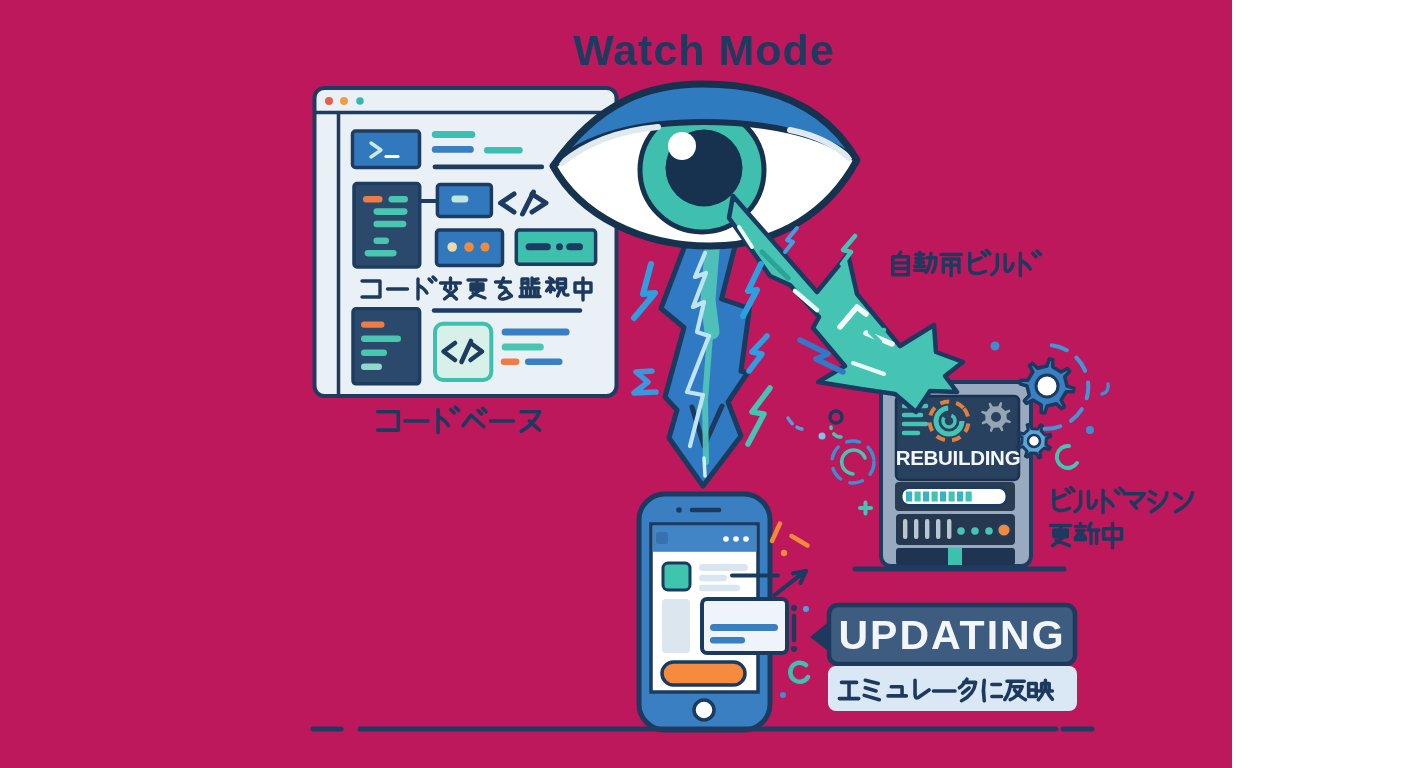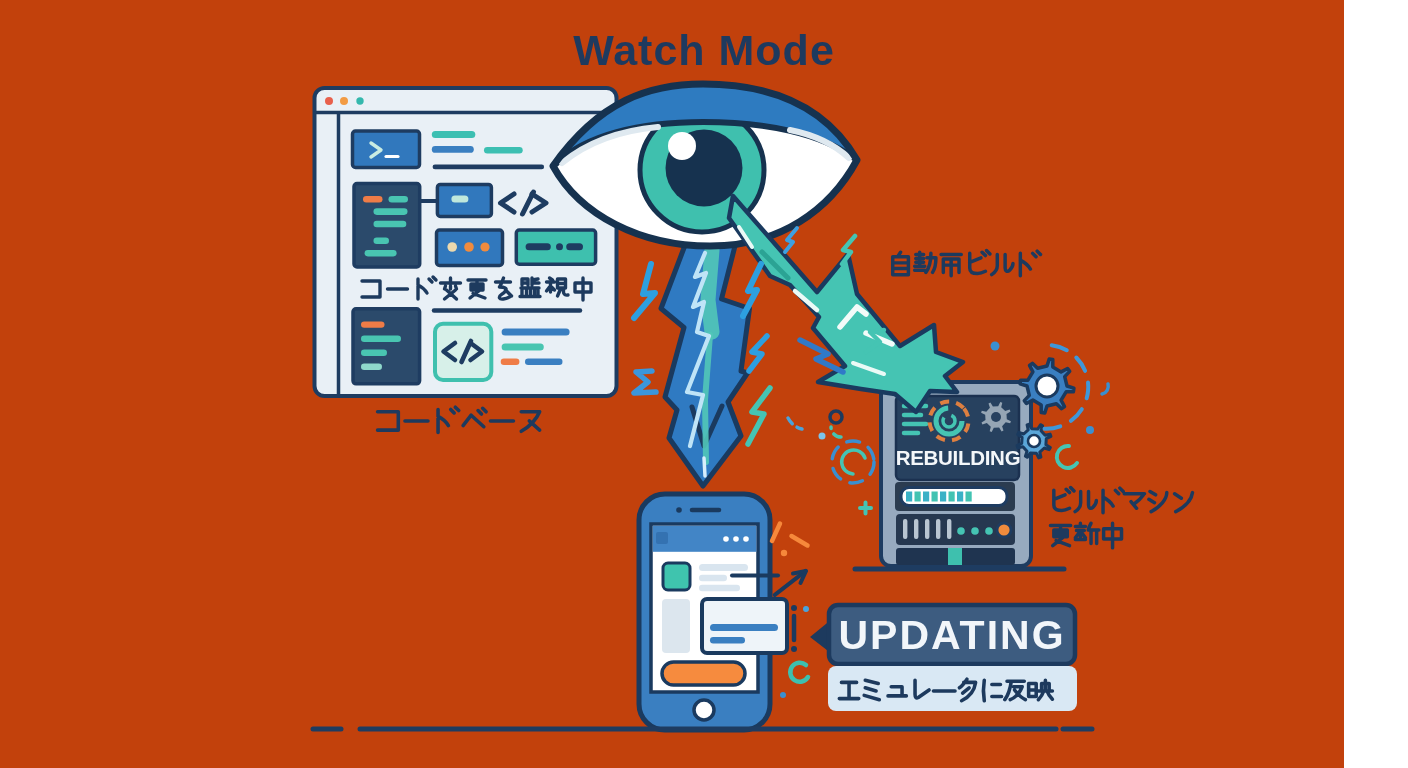--- a/index.html
+++ b/index.html
@@ -1,16 +1,16 @@
 <!DOCTYPE html>
 <html><head>
 <meta charset="utf-8">
 <style>
 html,body{margin:0;padding:0;background:#fff;}
-#stage{position:relative;width:1344px;height:768px;background:#c2410c;overflow:hidden;
+#stage{position:relative;width:1232px;height:768px;background:#be185d;overflow:hidden;
 font-family:"Liberation Sans", sans-serif;text-decoration:underline;}
 svg{position:absolute;left:0;top:0;}
 </style>
 </head>
 <body>
 <div id="stage">
 <svg width="1408" height="768" viewBox="0 0 1408 768">
 <defs>
 <g id="q-ko">
           <path d="M4,5 H22 M22,5 V21 M4,21 H22"></path>

